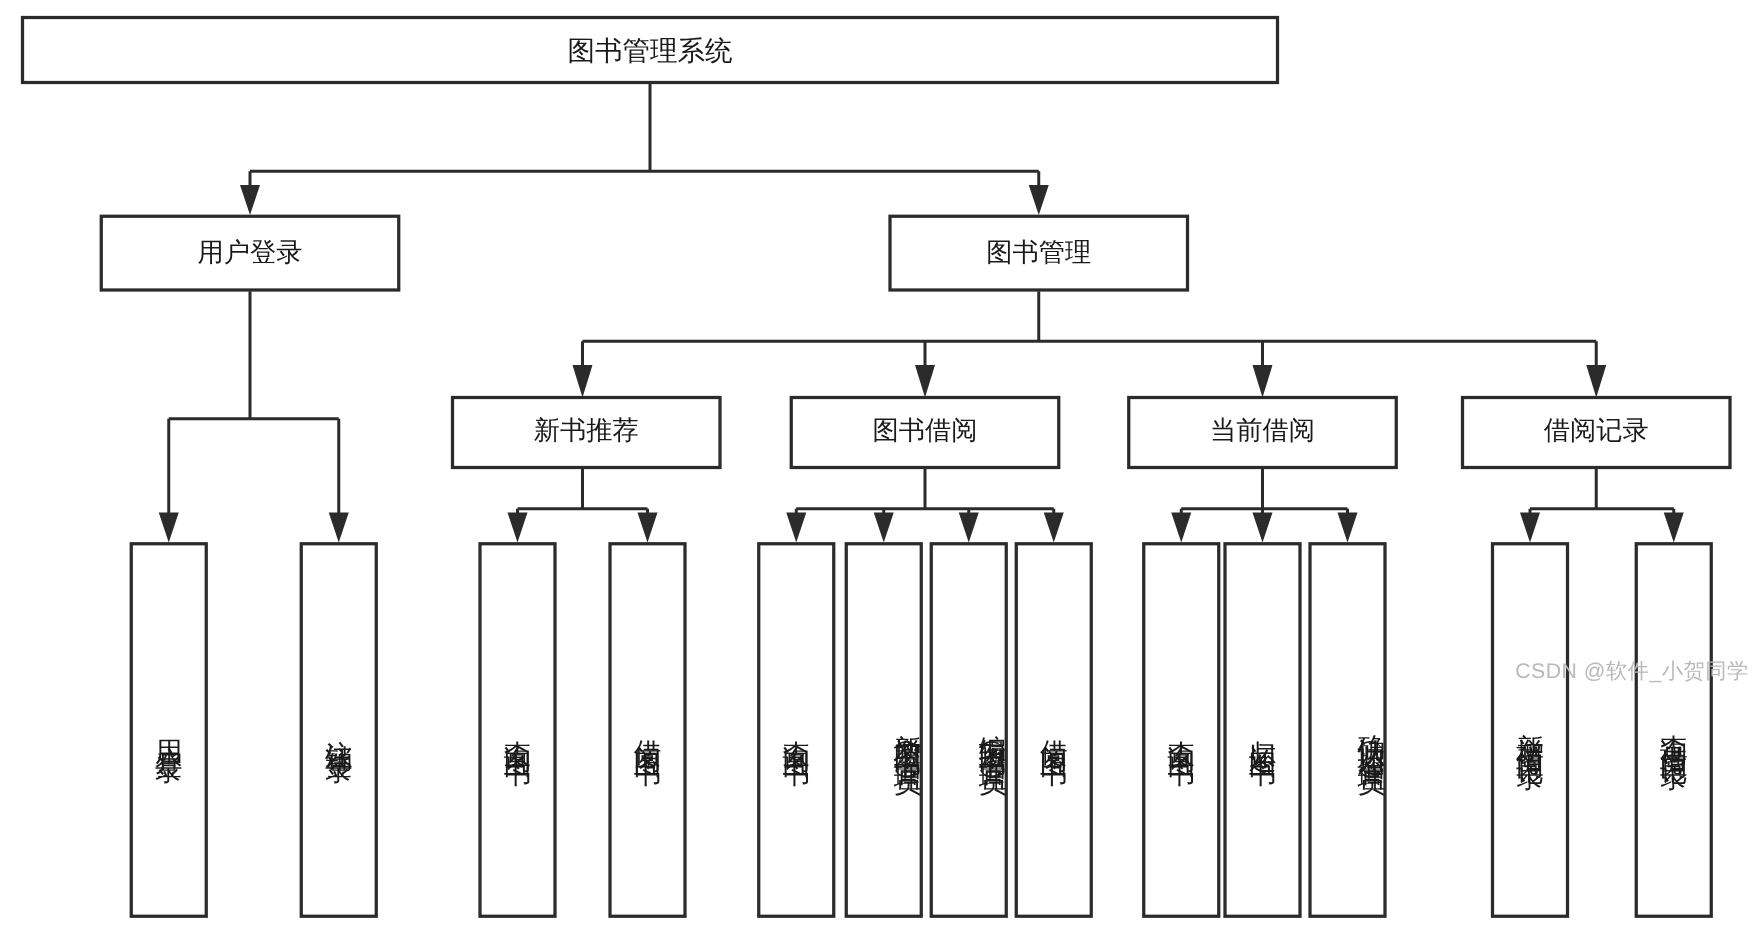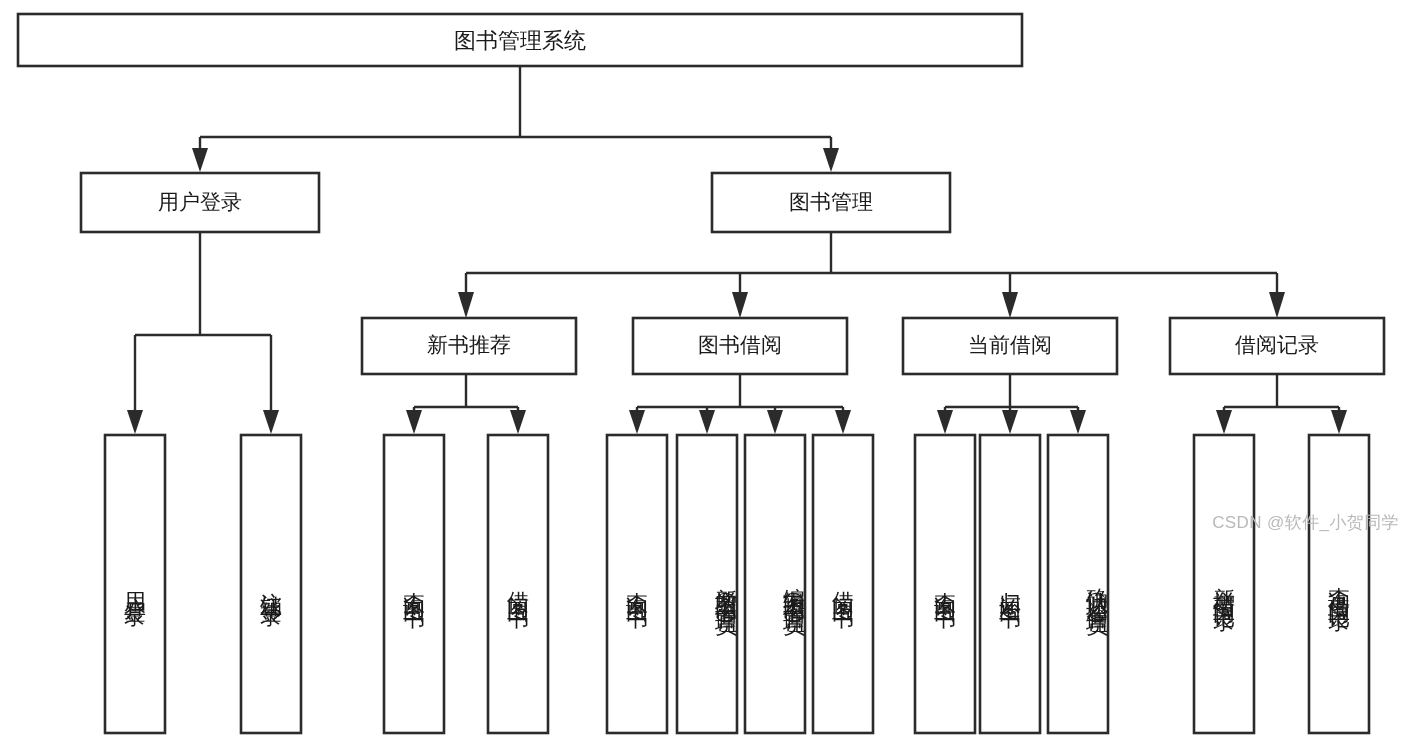--- a/index.html
+++ b/index.html
@@ -45,21 +45,21 @@
     font-size: 21px;
     text-anchor: middle;
     dominant-baseline: middle;
   }
   .node-label-root {
     font-size: 22px;
   }
   .watermark {
     position: absolute;
     right: 6px;
-    bottom: 14px;
+    bottom: 0;
     font-family: "Liberation Sans", "DejaVu Sans", sans-serif;
     font-size: 17px;
     color: #b9b9b9;
     letter-spacing: 0.4px;
     white-space: nowrap;
     pointer-events: none;
   }
 </style>
 </head>
 <body>

